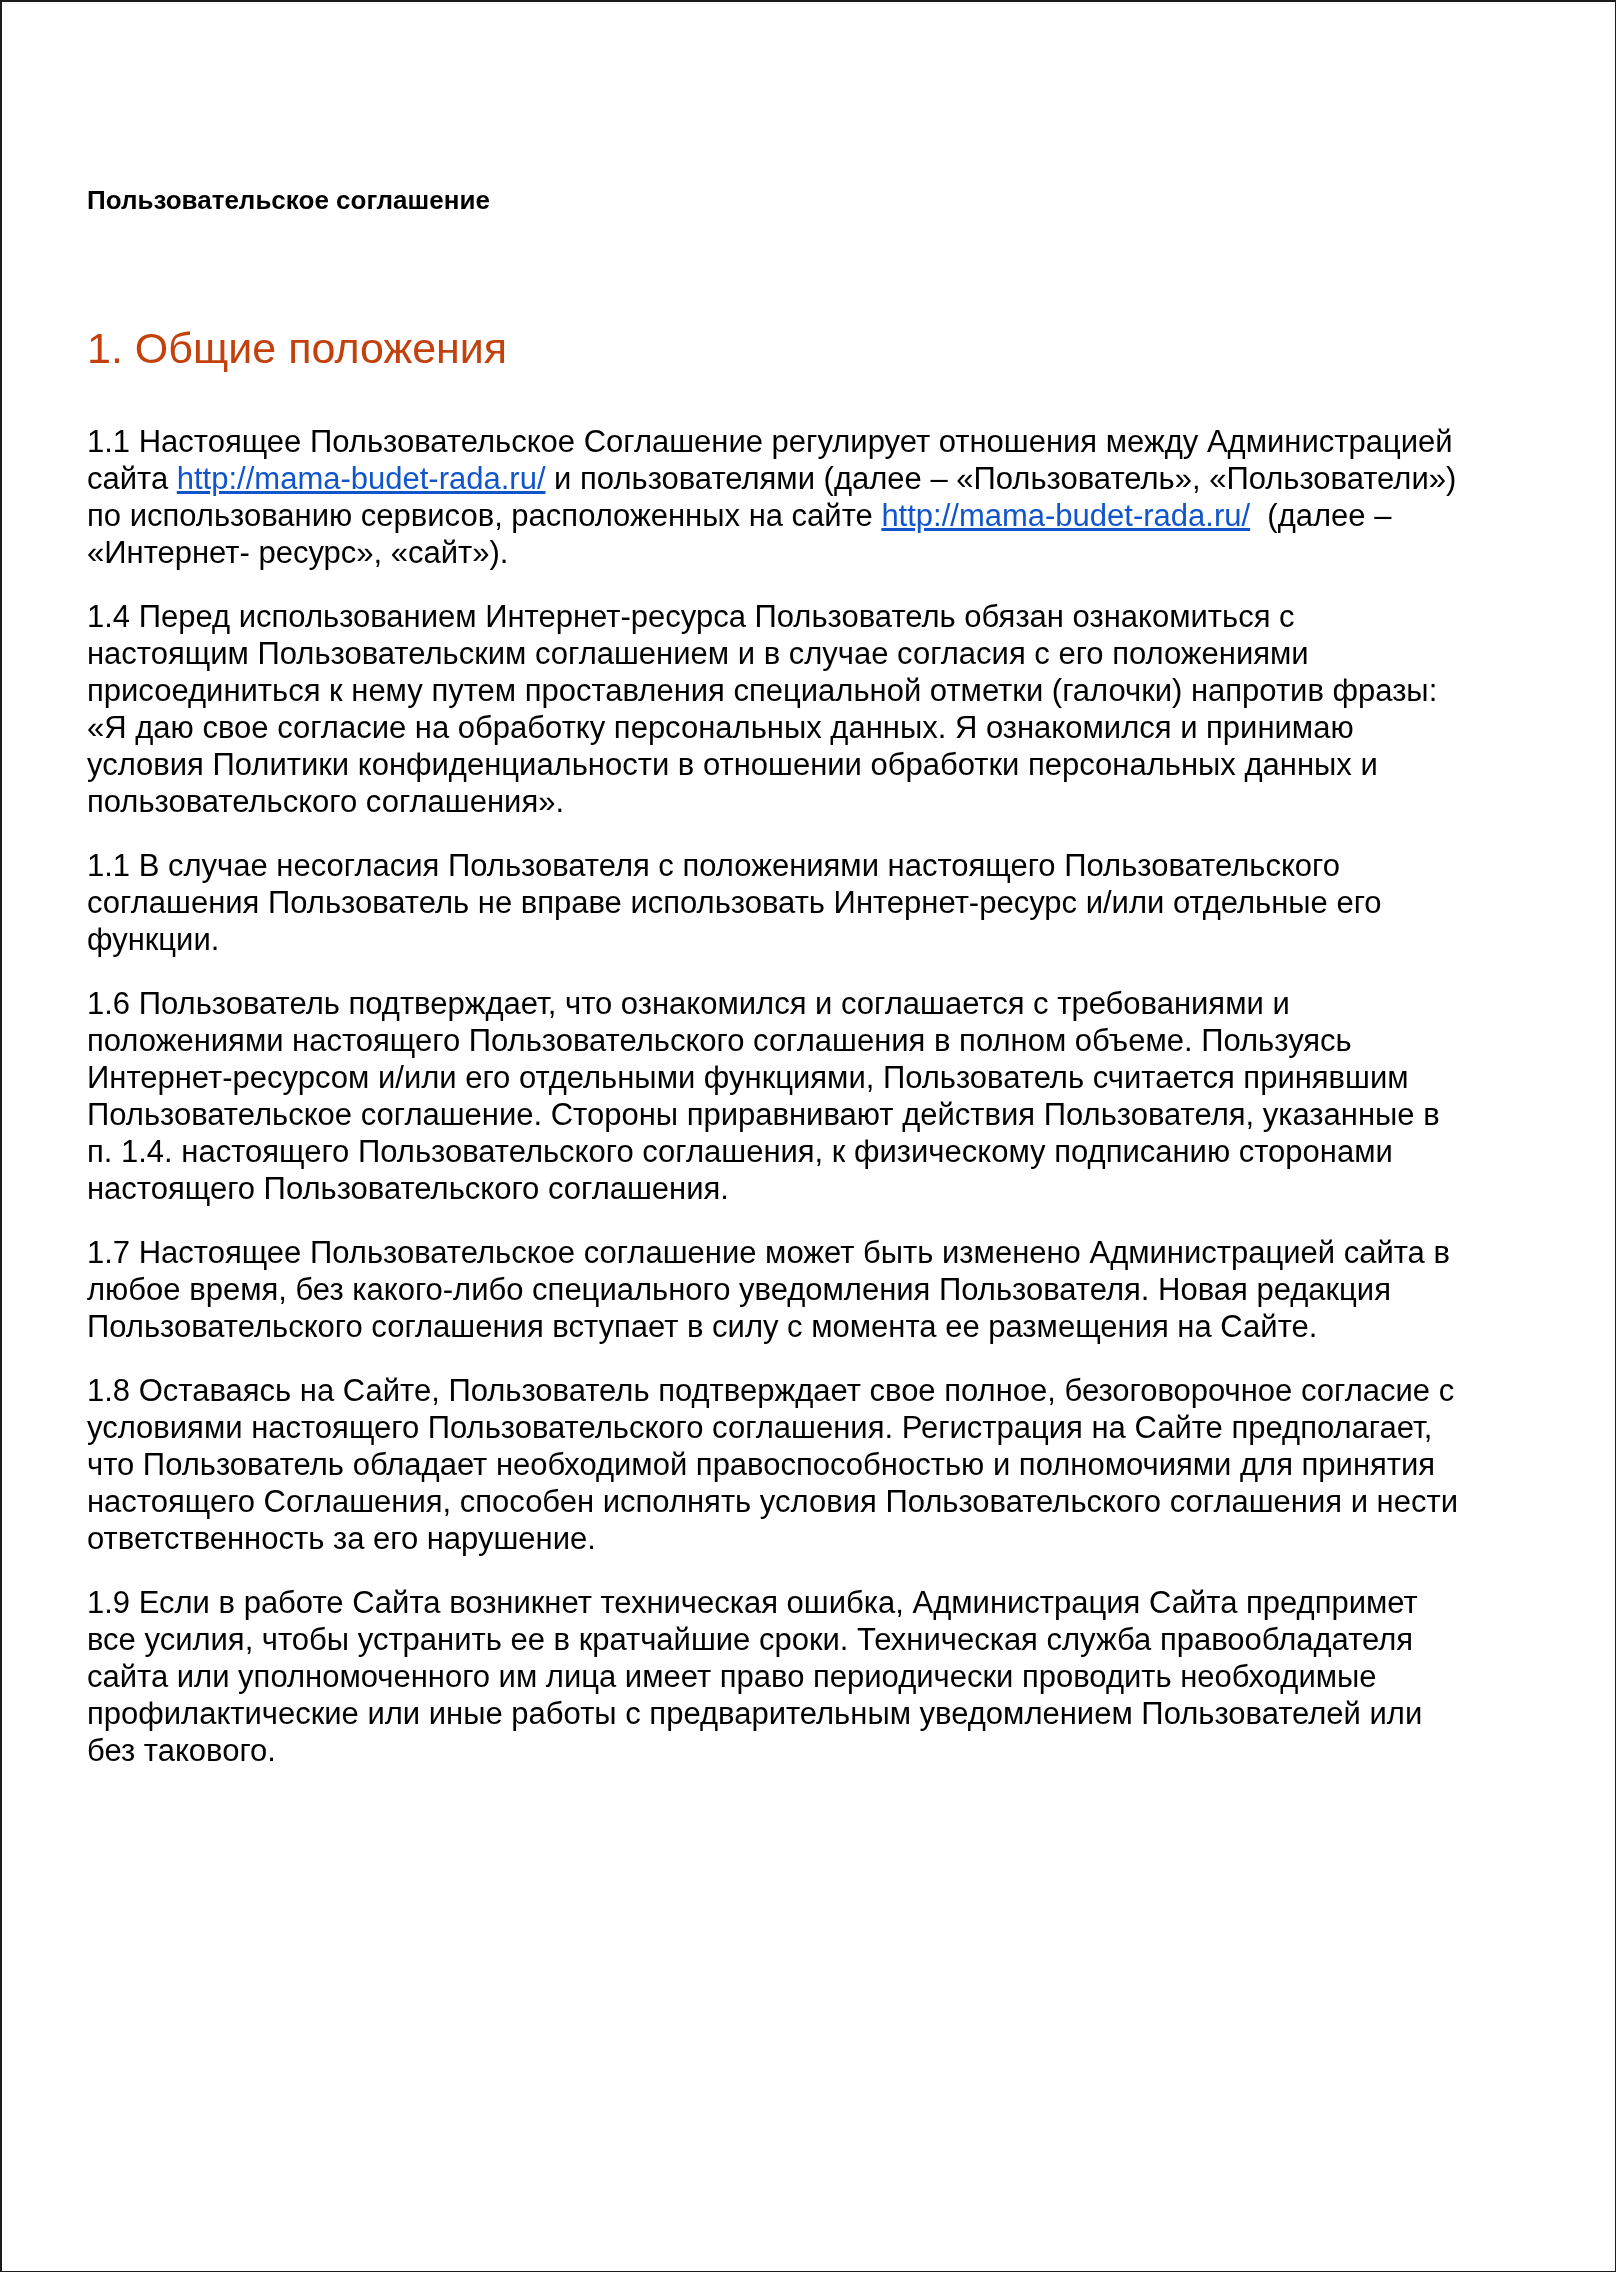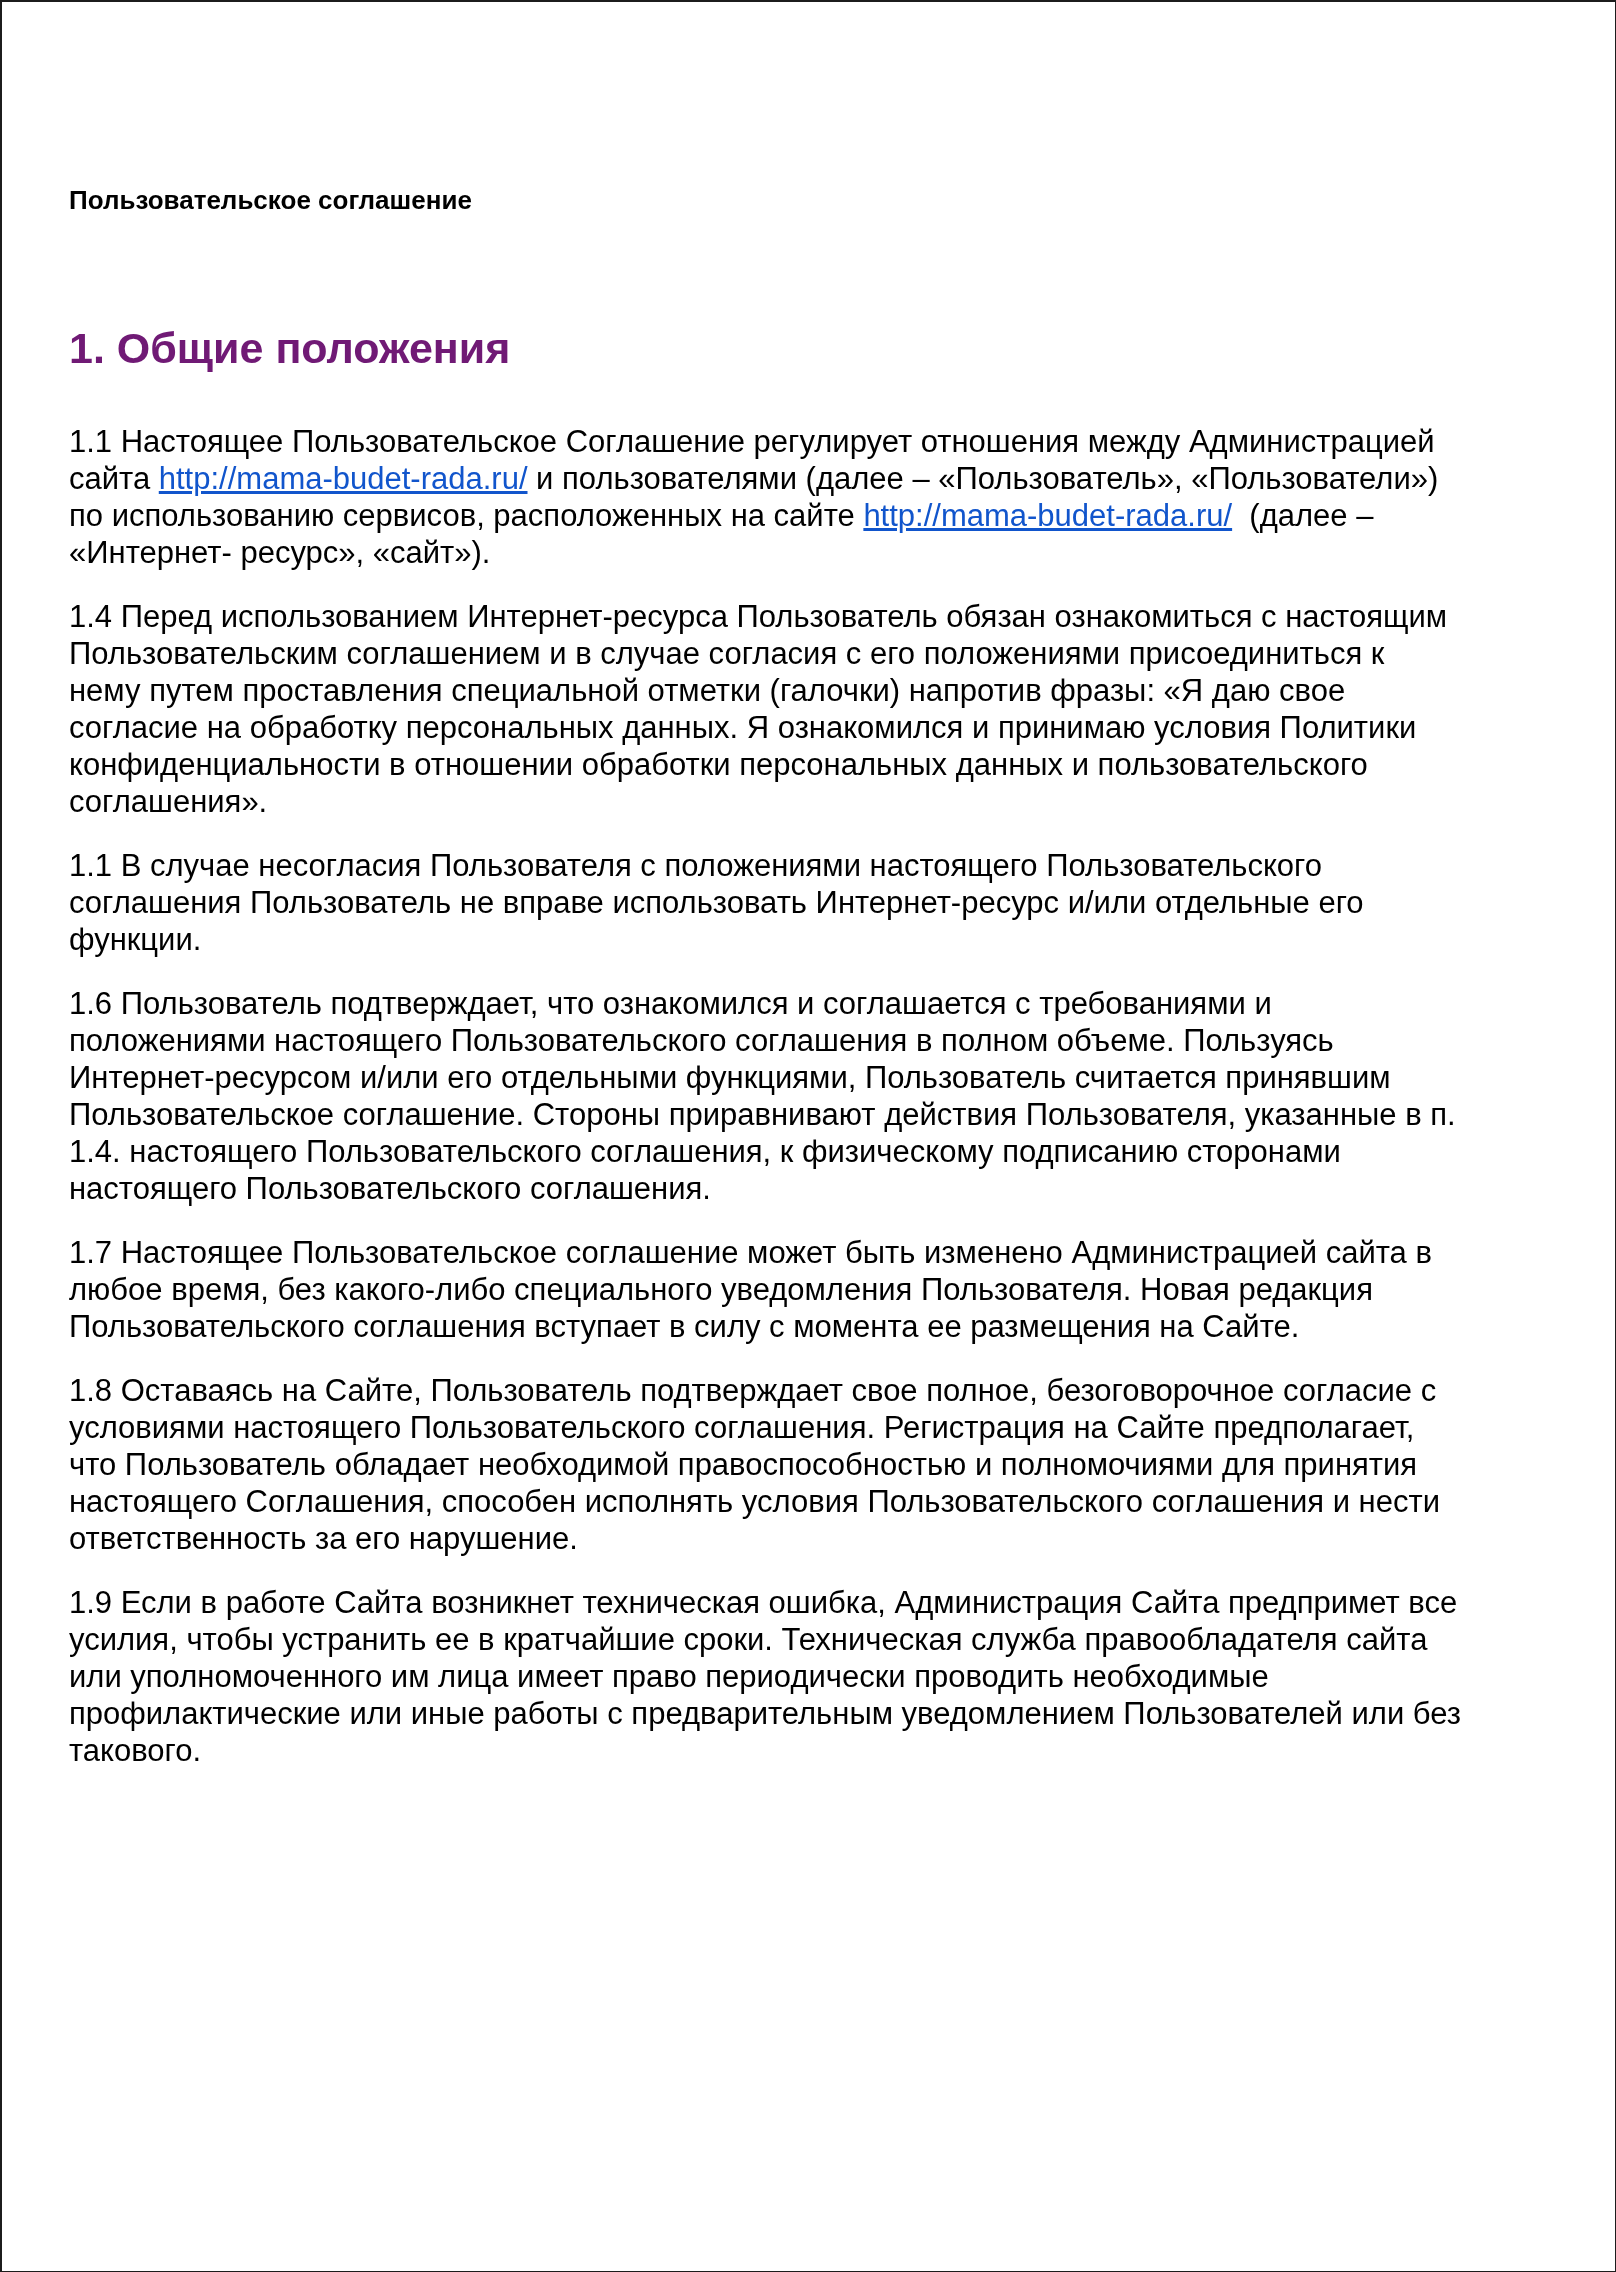--- a/index.html
+++ b/index.html
@@ -11,35 +11,35 @@
     width: 1617px;
     height: 2273px;
     box-sizing: border-box;
     border: 2.4px solid #1c1c1c;
     background: #ffffff;
     overflow: hidden;
     font-family: "Liberation Sans", "DejaVu Sans", sans-serif;
     color: #000000;
   }
   .doc-content {
-    padding: 183px 153px 0 67px;
+    padding: 183px 153px 0 85px;
   }
   .doc-title {
     font-size: 26px;
     font-weight: bold;
     line-height: 31px;
     margin: 0;
     color: #000000;
   }
   h1.section-heading {
     font-size: 43px;
-    font-weight: bold;
+    font-weight: normal;
     line-height: 1.2;
     margin: 107px 0 48px 0;
-    color: #701a75;
+    color: #c2410c;
   }
   p.doc-paragraph {
     font-size: 31px;
     line-height: 37px;
     margin: 0 0 27px 0;
     color: #000000;
   }
   a.doc-link {
     color: #1155cc;
     text-decoration: underline;

